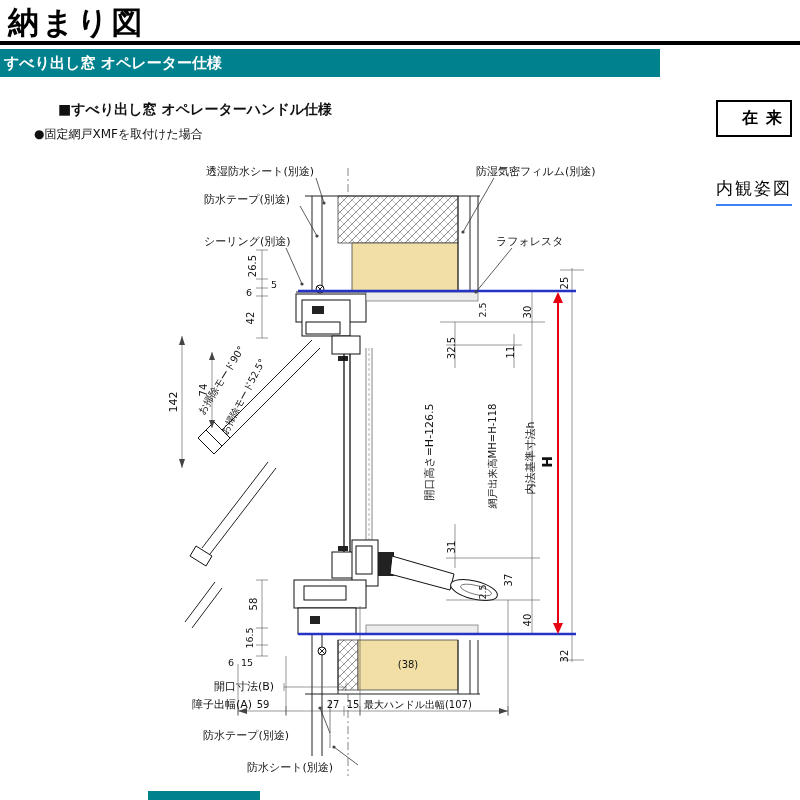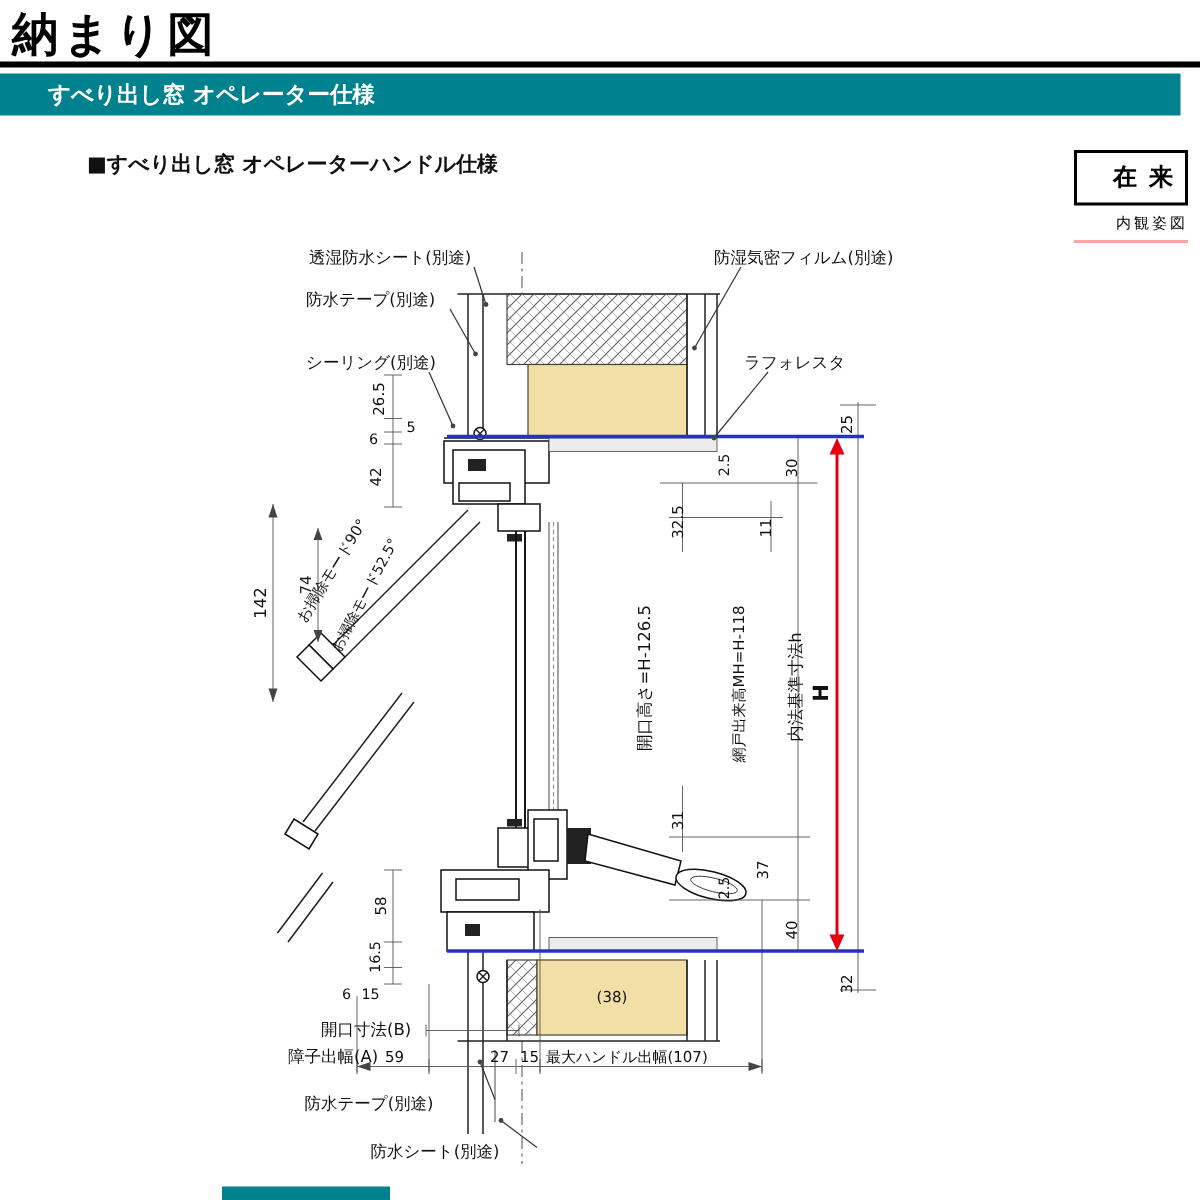--- a/index.html
+++ b/index.html
@@ -3,27 +3,27 @@
 <meta charset="utf-8">
 <style>
   :root{
     --teal:#00818E; --red:#E60012; --blue:#2433C6; --wood:#F2DFA6;
   }
   html,body{margin:0;padding:0;}
   body{width:800px;height:800px;background:#fff;font-family:"DejaVu Sans",sans-serif;position:relative;overflow:hidden;}
   .page{position:absolute;inset:0;border-radius:21px;}
   .title{position:absolute;top:2px;left:8px;font-size:31px;font-weight:bold;color:#000;letter-spacing:3px;}
   .rule{position:absolute;top:41px;left:0;width:800px;height:4px;background:#000;}
-  .band{position:absolute;top:49px;left:0;width:787px;height:28px;background:var(--teal);color:#fff;
-        display:flex;align-items:center;padding-left:32px;box-sizing:border-box;font-size:15px;font-weight:bold;}
+  .band{position:absolute;top:49px;left:0;width:660px;height:28px;background:var(--teal);color:#fff;
+        display:flex;align-items:center;padding-left:4px;box-sizing:border-box;font-size:15px;font-weight:bold;}
   .section{position:absolute;top:101px;left:26px;font-size:14px;font-weight:bold;color:#111;margin-left:32px;}
   .note{position:absolute;top:126px;left:34px;font-size:12px;color:#111;}
   .corner{position:absolute;top:100px;right:8px;width:76px;text-align:right;background:#fff;}
   .corner .zairai{border:2px solid #000;font-size:16px;font-weight:bold;padding:6px 0;letter-spacing:8px;}
-  .corner .naikan{border-bottom:2px solid #fca5a5;font-size:10px;padding:5px 0 4px;letter-spacing:2px;}
+  .corner .naikan{border-bottom:2px solid #3b82f6;font-size:17px;padding:5px 0 4px;letter-spacing:2px;margin-top:35px;}
   .nextband{position:absolute;top:791px;left:148px;width:112px;height:9px;background:var(--teal);}
   svg.drawing{position:absolute;top:0;left:0;}
   
   .ln{stroke:#222;stroke-width:1;fill:none;}
   .lnr{stroke:#444;stroke-width:0.8;}
   .prof{fill:#fff;stroke:#111;stroke-width:1;}
   .dark{fill:#222;stroke:none;}
   .trim{fill:#ececec;stroke:#555;stroke-width:0.6;}
   .wood{fill:var(--wood);}
   .glass{stroke:#111;stroke-width:1.3;}
@@ -45,20 +45,21 @@
 <body>
 
 <div class="page">
 
   <div class="title">納まり図</div>
   <div class="rule"></div>
   <div class="band">
     <span>すべり出し窓 オペレーター仕様</span>
   </div>
   <div class="section">■すべり出し窓 オペレーターハンドル仕様</div>
+  <div class="note">●固定網戸XMFを取付けた場合</div>
 
   <div class="corner">
     <div class="zairai">在来</div>
     <div class="naikan">内観姿図</div>
   </div>
 
   <svg class="drawing" width="800" height="800" viewBox="0 0 800 800" xmlns="http://www.w3.org/2000/svg">
     <defs>
       <pattern id="insul" width="8" height="8" patternUnits="userSpaceOnUse">
         <path d="M0 8 L8 0" stroke="#666" stroke-width="0.8" fill="none"></path>

